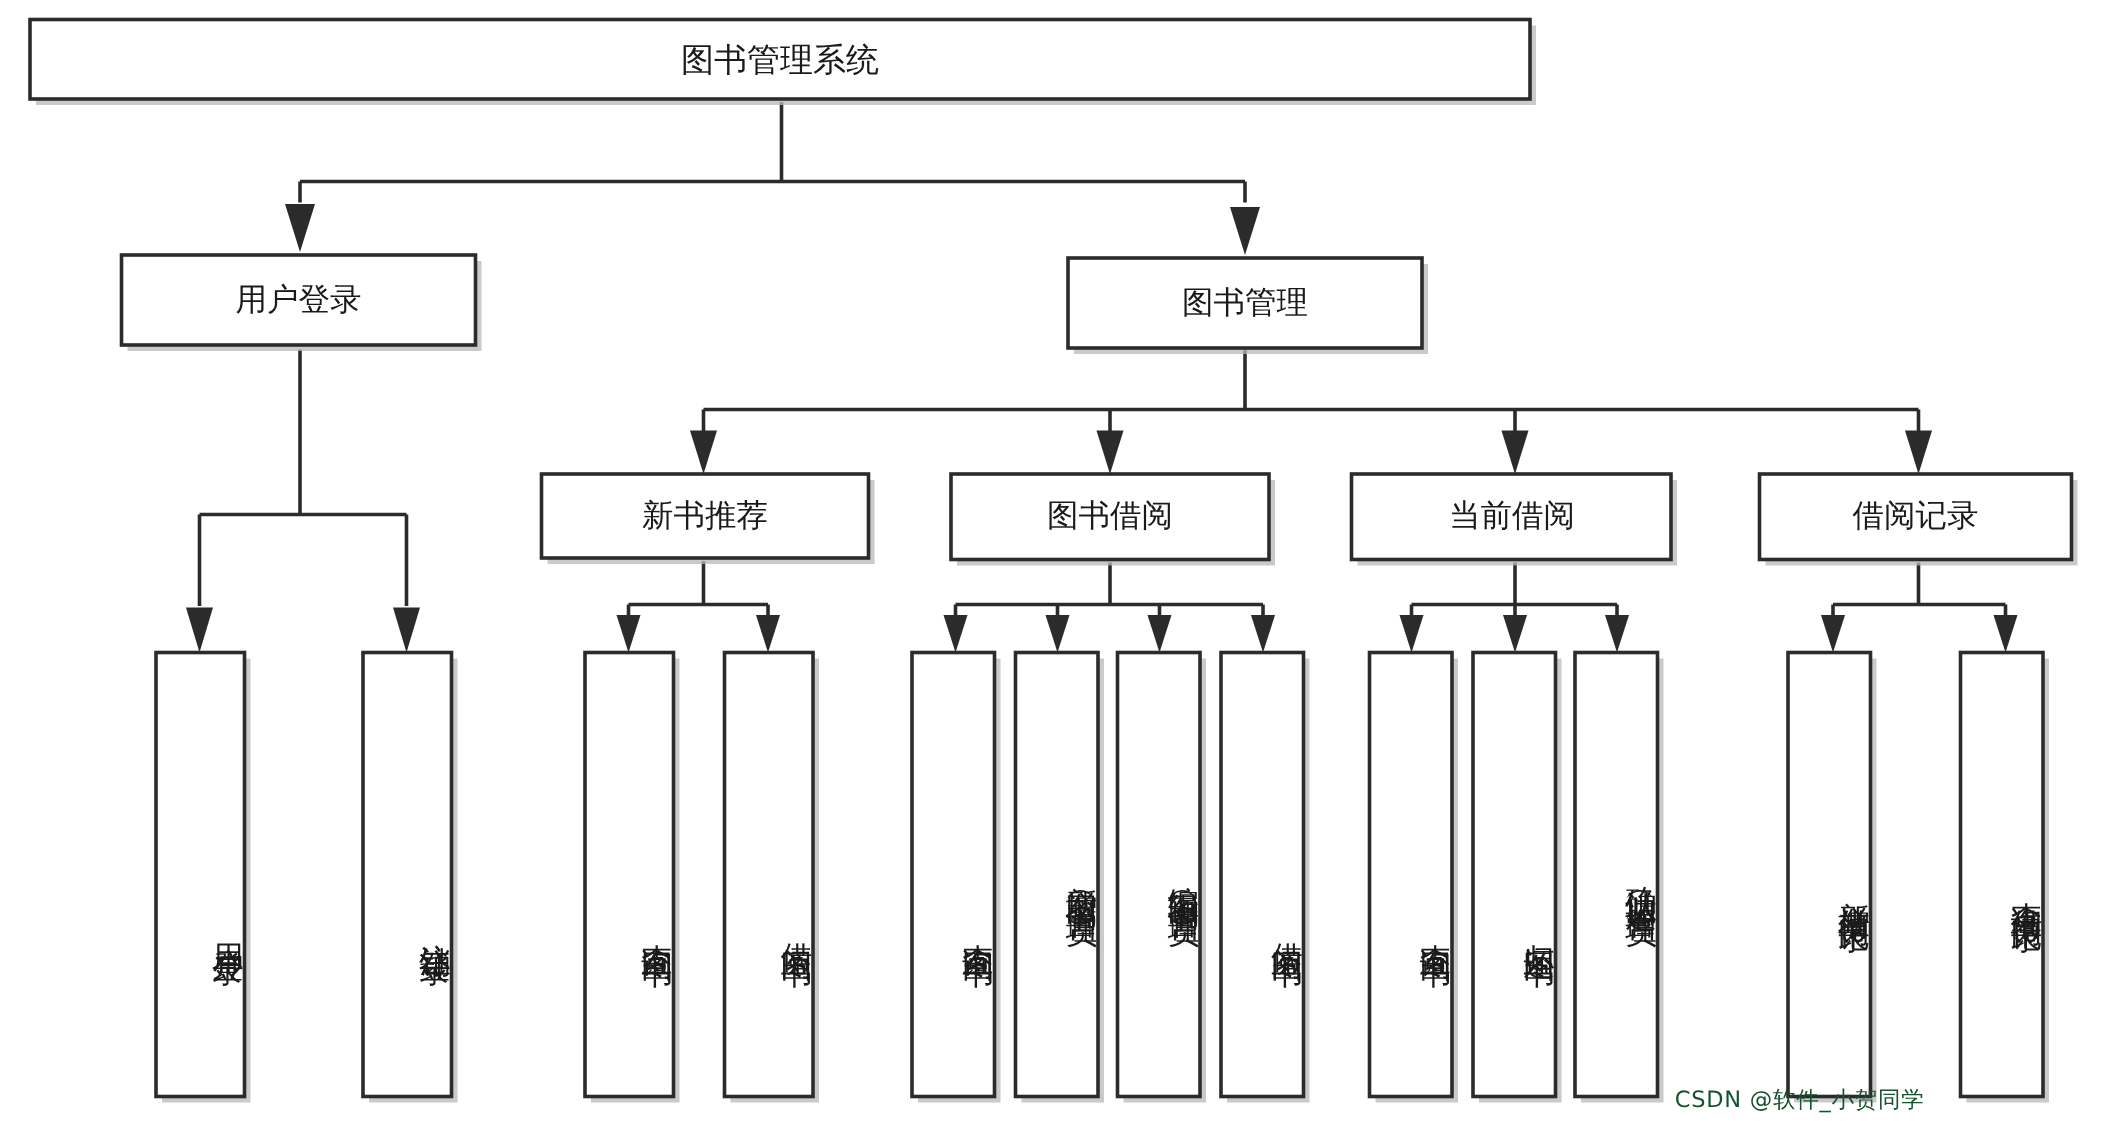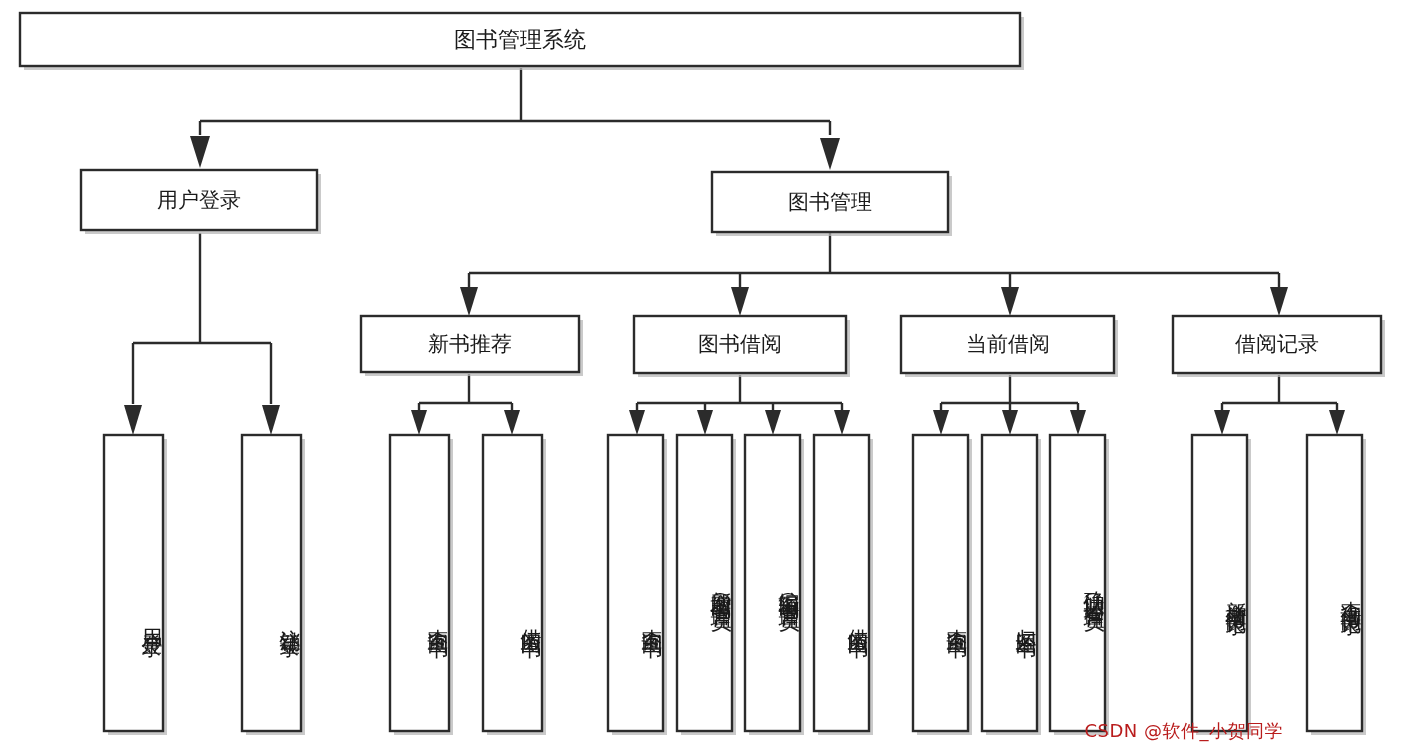--- a/index.html
+++ b/index.html
@@ -75,22 +75,22 @@
     display: flex;
     align-items: flex-start;
     justify-content: center;
     pointer-events: none;
   }
   .watermark {
     position: absolute;
     right: 12px;
     bottom: 4px;
     font-family: "DejaVu Sans", "Liberation Sans", sans-serif;
-    font-size: 18px;
-    color: #b91c1c;
+    font-size: 15px;
+    color: #14532d;
     letter-spacing: 0.5px;
     white-space: nowrap;
     user-select: none;
   }
 </style>
 </head>
 <body>
 
 <div id="diagram-root">
 

